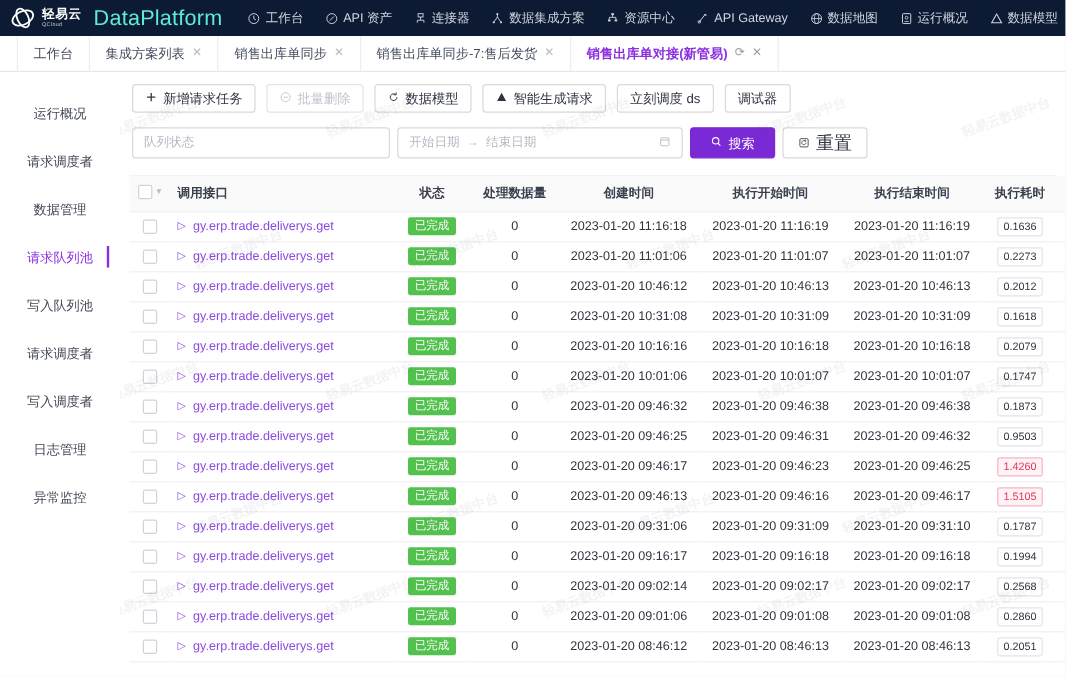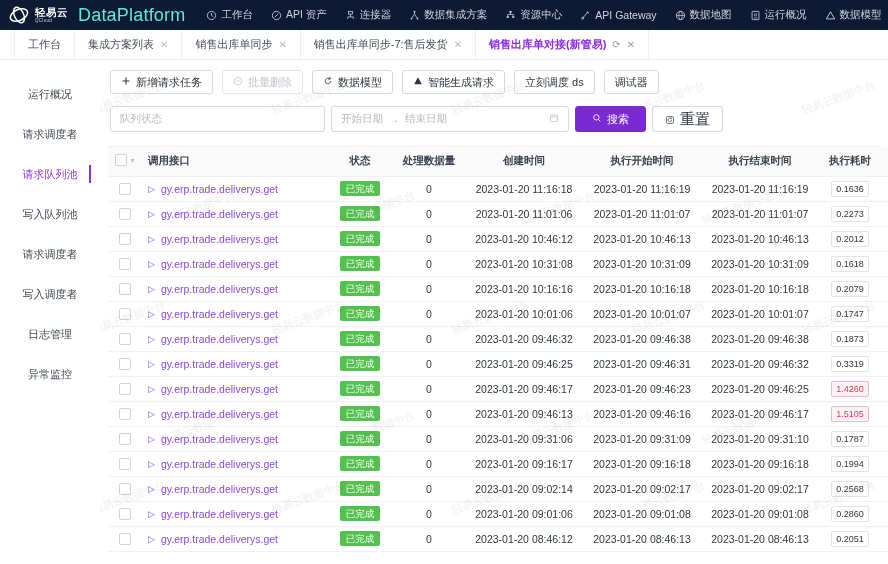--- a/index.html
+++ b/index.html
@@ -356,20 +356,23 @@
 </div>
 
 <div class="layout">
 
   <div class="sidebar">
     <div class="side-item">
         <span>运行概况</span>
       </div>
     <div class="side-item">
         <span>请求调度者</span>
+      </div>
+    <div class="side-item">
+        <span>数据管理</span>
       </div>
     <div class="side-item active">
         <span>请求队列池</span>
       </div>
     <div class="side-item">
         <span>写入队列池</span>
       </div>
     <div class="side-item">
         <span>请求调度者</span>
       </div>
@@ -573,21 +576,21 @@
               <td><span class="checkbox"></span></td>
               <td class="api"><span class="api-link">
                   <span class="caret">▷</span>
                   <span>gy.erp.trade.deliverys.get</span>
                 </span></td>
               <td><span class="badge-done">已完成</span></td>
               <td>0</td>
               <td>2023-01-20 09:46:25</td>
               <td>2023-01-20 09:46:31</td>
               <td>2023-01-20 09:46:32</td>
-              <td><span class="dur-tag">0.3319</span></td>
+              <td><span class="dur-tag">0.9503</span></td>
               <td>0</td>
             </tr>
             <tr>
               <td><span class="checkbox"></span></td>
               <td class="api"><span class="api-link">
                   <span class="caret">▷</span>
                   <span>gy.erp.trade.deliverys.get</span>
                 </span></td>
               <td><span class="badge-done">已完成</span></td>
               <td>0</td>

